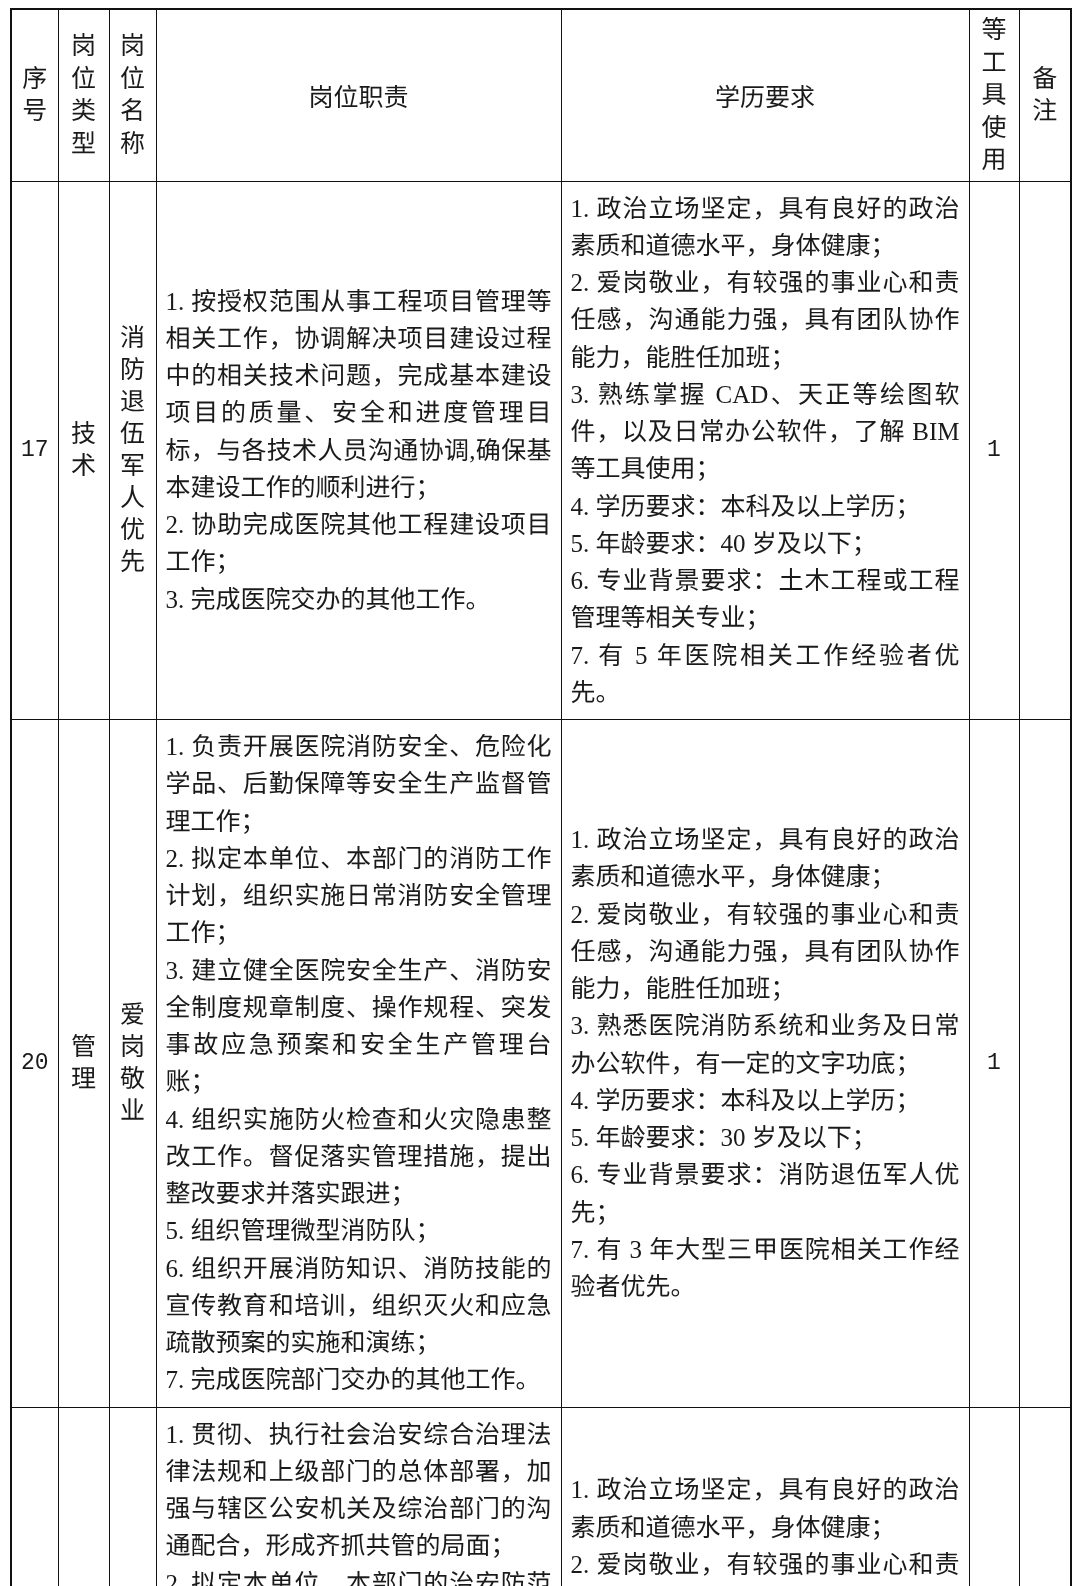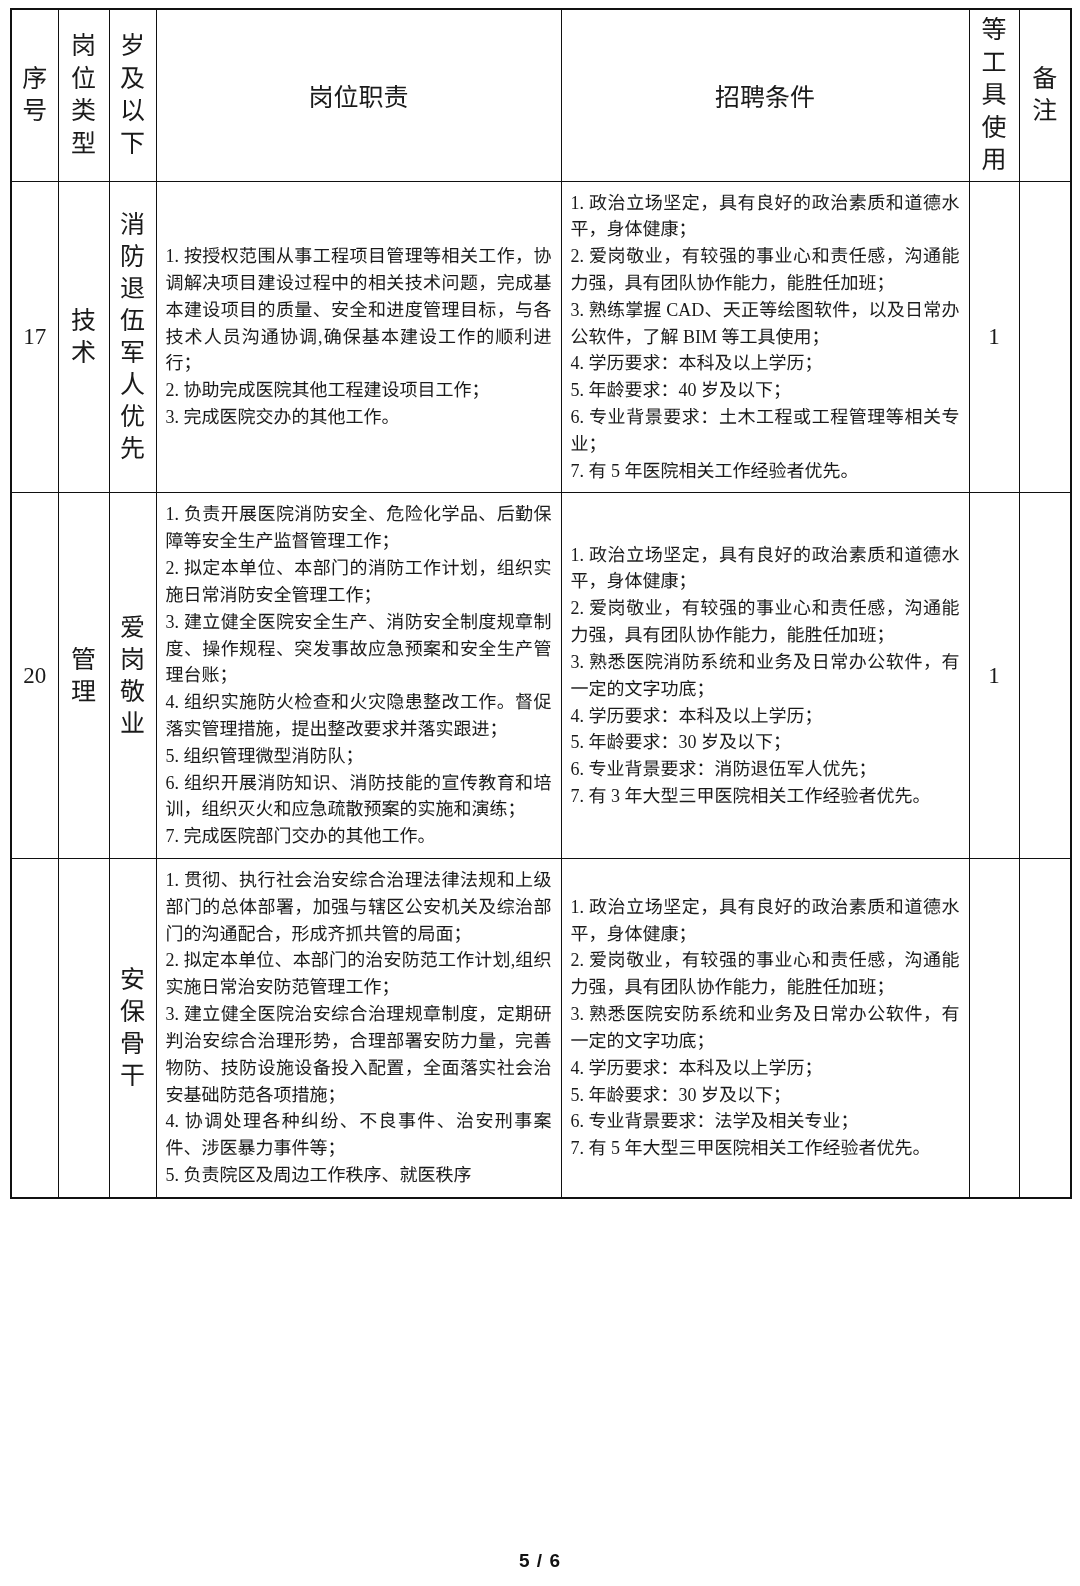--- a/index.html
+++ b/index.html
@@ -61,37 +61,37 @@
   }
   .htext {
     display: block;
     text-align: center;
     font-size: 25px;
   }
   .cellnum {
     display: block;
     text-align: center;
     font-size: 23px;
-    font-family: Liberation Serif, serif;
+    font-family: Liberation Mono, monospace;
   }
   
   tr.header-row td {
     height: 138px;
   }
   
   td.vcell {
     text-align: center;
   }
   td.vcell .vtext {
     width: 28px;
     margin: 0 auto;
   }
   
   .para {
-    font-size: 18px;
+    font-size: 25px;
     line-height: 1.49;
     text-align: justify;
     text-justify: inter-ideograph;
     padding: 6px 9px 8px 9px;
     white-space: pre-line;
   }
   .para.duty { padding-top: 8px; }
   .para.cond { padding-top: 8px; }
 
   td.duty-cell, td.cond-cell {
@@ -134,27 +134,27 @@
     </colgroup>
     <tbody>
       <tr class="header-row">
         <td class="vcell">
           <span class="vtext vtext-head">序号</span>
         </td>
         <td class="vcell">
           <span class="vtext vtext-head">岗位类型</span>
         </td>
         <td class="vcell">
-          <span class="vtext vtext-head">岁及以下</span>
+          <span class="vtext vtext-head">岗位名称</span>
         </td>
         <td>
           <span class="htext">岗位职责</span>
         </td>
         <td>
-          <span class="htext">招聘条件</span>
+          <span class="htext">学历要求</span>
         </td>
         <td class="vcell">
           <span class="vtext vtext-head">等工具使用</span>
         </td>
         <td class="vcell">
           <span class="vtext vtext-head">备注</span>
         </td>
       </tr>
 
       <tr>
@@ -254,15 +254,14 @@
         <td class="vcell">
           
         </td>
         <td class="vcell">
           <span class="cellnum"></span>
         </td>
       </tr>
     </tbody>
   </table>
 
-  <div class="footer">5 / 6</div>
 
 </div>
 
 </body></html>

